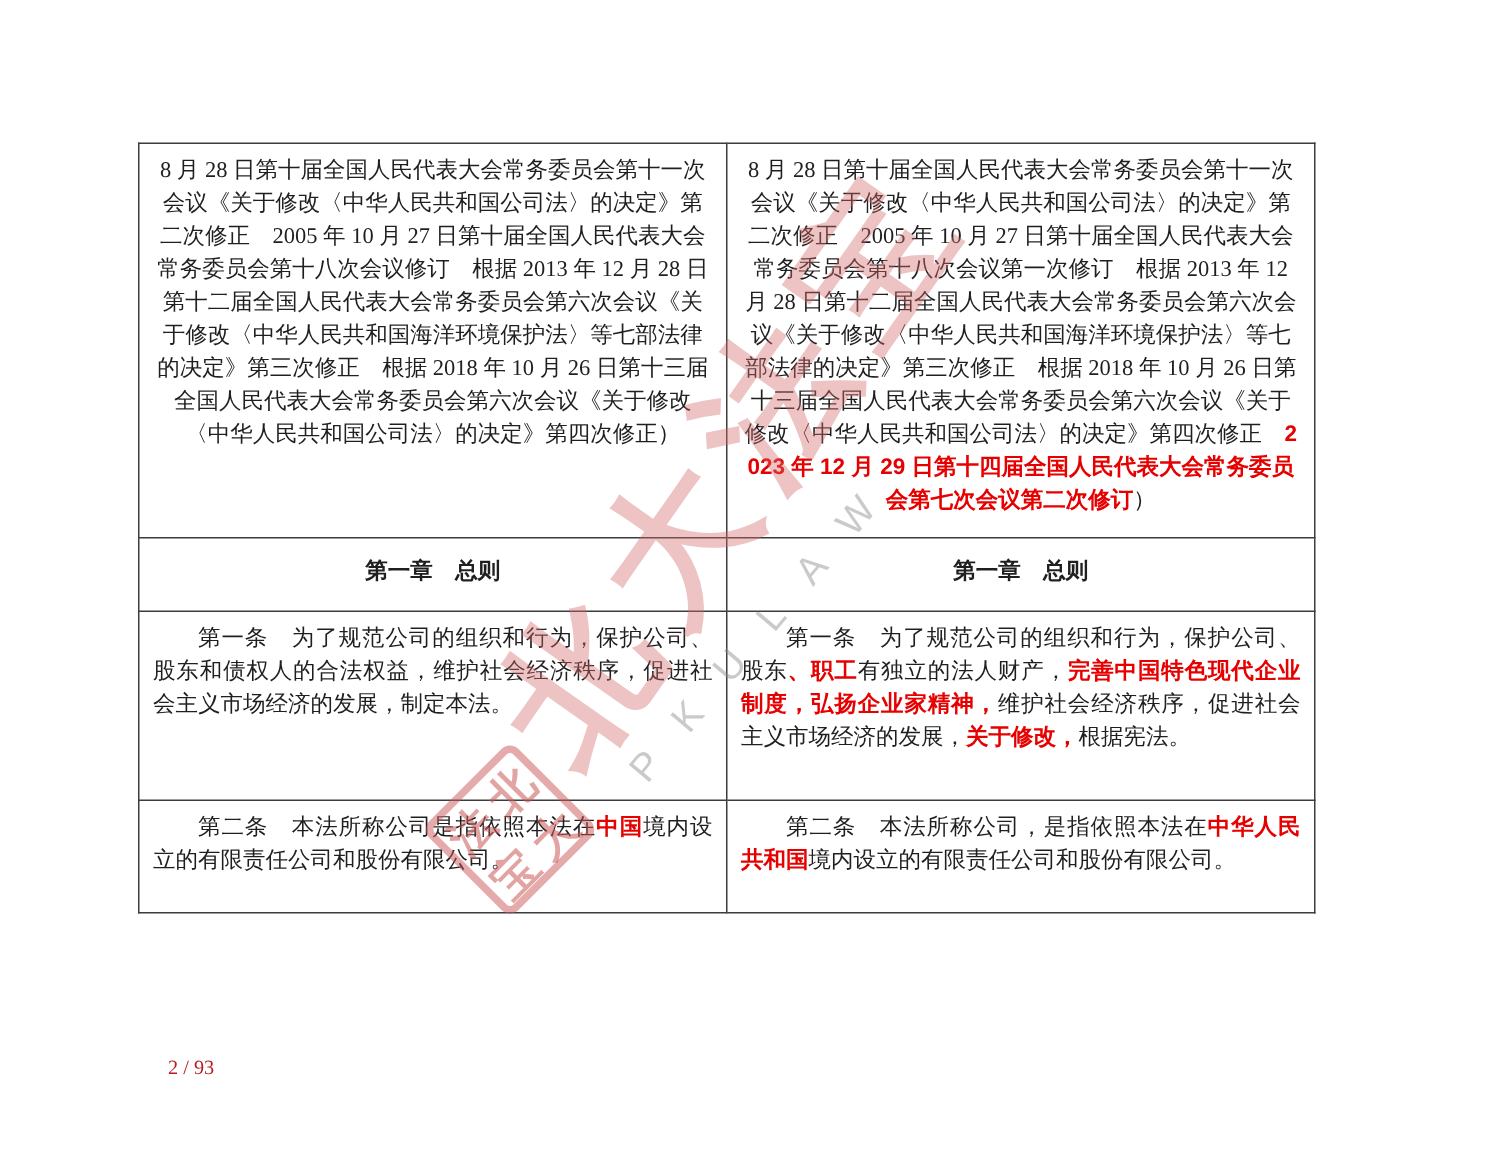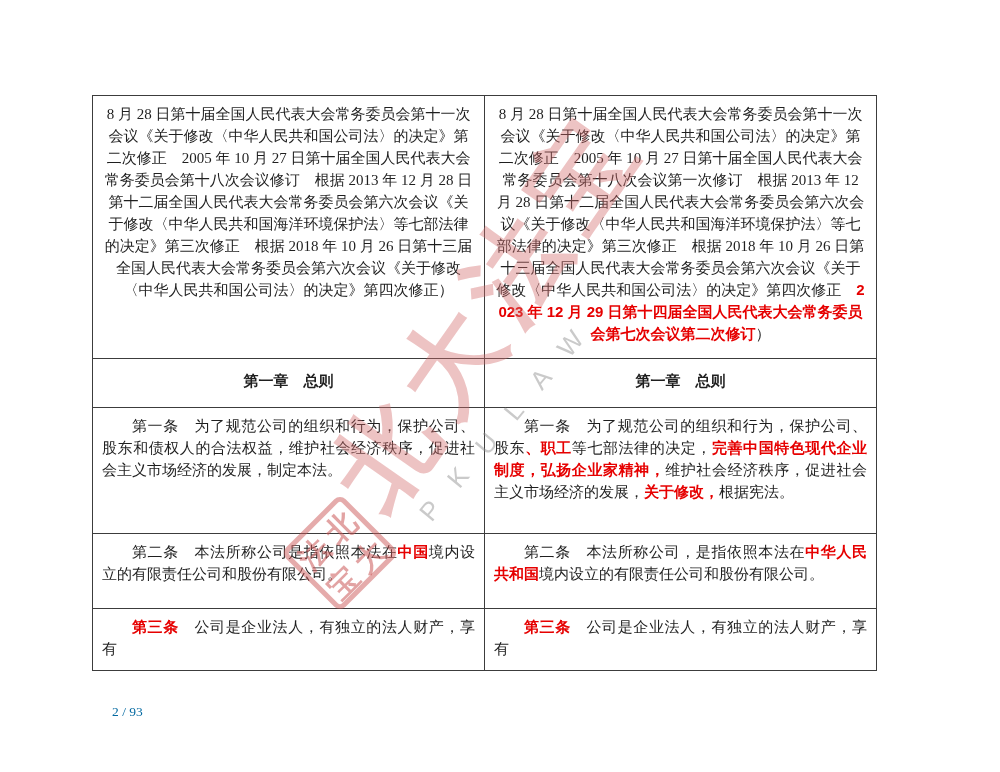--- a/index.html
+++ b/index.html
@@ -37,21 +37,21 @@
     padding-top:4px;
     font-family:"Liberation Serif","DejaVu Serif",serif;
   }
   .red-bold{
     color:#e60000;font-weight:bold;
     font-family:"Liberation Sans","DejaVu Sans",sans-serif;
   }
   
   .footer{
     position:absolute;left:112px;top:704px;
-    font-size:13.5px;color:#0369a1;
+    font-size:13.5px;color:#b91c1c;
   }
   
   .wm-layer{position:absolute;inset:0;pointer-events:none;}
   .wm-cn{
     position:absolute;left:358px;top:430px;
     transform:rotate(-55deg);transform-origin:left center;
     font-size:100px;letter-spacing:14px;font-weight:bold;
     color:rgba(211,106,106,0.40);
     white-space:nowrap;
     font-family:"Liberation Serif","DejaVu Serif",serif;
@@ -100,37 +100,29 @@
       </td>
       <td>
         <div class="par heading">第一章　总则</div>
       </td>
     </tr>
     <tr class="r3">
       <td>
         <div class="par indent"><span>第一条　为了规范公司的组织和行为，保护公司、股东和债权人的合法权益，维护社会经济秩序，促进社会主义市场经济的发展，制定本法。</span></div>
       </td>
       <td>
-        <div class="par indent"><span>第一条　为了规范公司的组织和行为，保护公司、股东</span><span class="red-bold">、职工</span><span>等七部法律的决定，</span><span class="red-bold">完善中国特色现代企业制度，弘扬企业家精神，</span><span>维护社会经济秩序，促进社会主义市场经济的发展，</span><span class="red-bold">关于修改，</span><span>根据宪法。</span></div>
+        <div class="par indent"><span>第一条　为了规范公司的组织和行为，保护公司、股东</span><span class="red-bold">、职工</span><span>有独立的法人财产，</span><span class="red-bold">完善中国特色现代企业制度，弘扬企业家精神，</span><span>维护社会经济秩序，促进社会主义市场经济的发展，</span><span class="red-bold">关于修改，</span><span>根据宪法。</span></div>
       </td>
     </tr>
     <tr class="r4">
       <td>
         <div class="par indent"><span>第二条　本法所称公司是指依照本法在</span><span class="red-bold">中国</span><span>境内设立的有限责任公司和股份有限公司。</span></div>
       </td>
       <td>
         <div class="par indent"><span>第二条　本法所称公司，是指依照本法在</span><span class="red-bold">中华人民共和国</span><span>境内设立的有限责任公司和股份有限公司。</span></div>
-      </td>
-    </tr>
-    <tr class="r5">
-      <td>
-        <div class="par indent"><span class="red-bold">第三条</span><span>　公司是企业法人，有独立的法人财产，享有</span></div>
-      </td>
-      <td>
-        <div class="par indent"><span class="red-bold">第三条</span><span>　公司是企业法人，有独立的法人财产，享有</span></div>
       </td>
     </tr>
   </tbody>
     </table>
 
   <div class="wm-layer">
     <div class="wm-cn">北大法宝</div>
     <div class="wm-en">PKULAW</div>
     <div class="wm-seal">
       <span>法</span>

